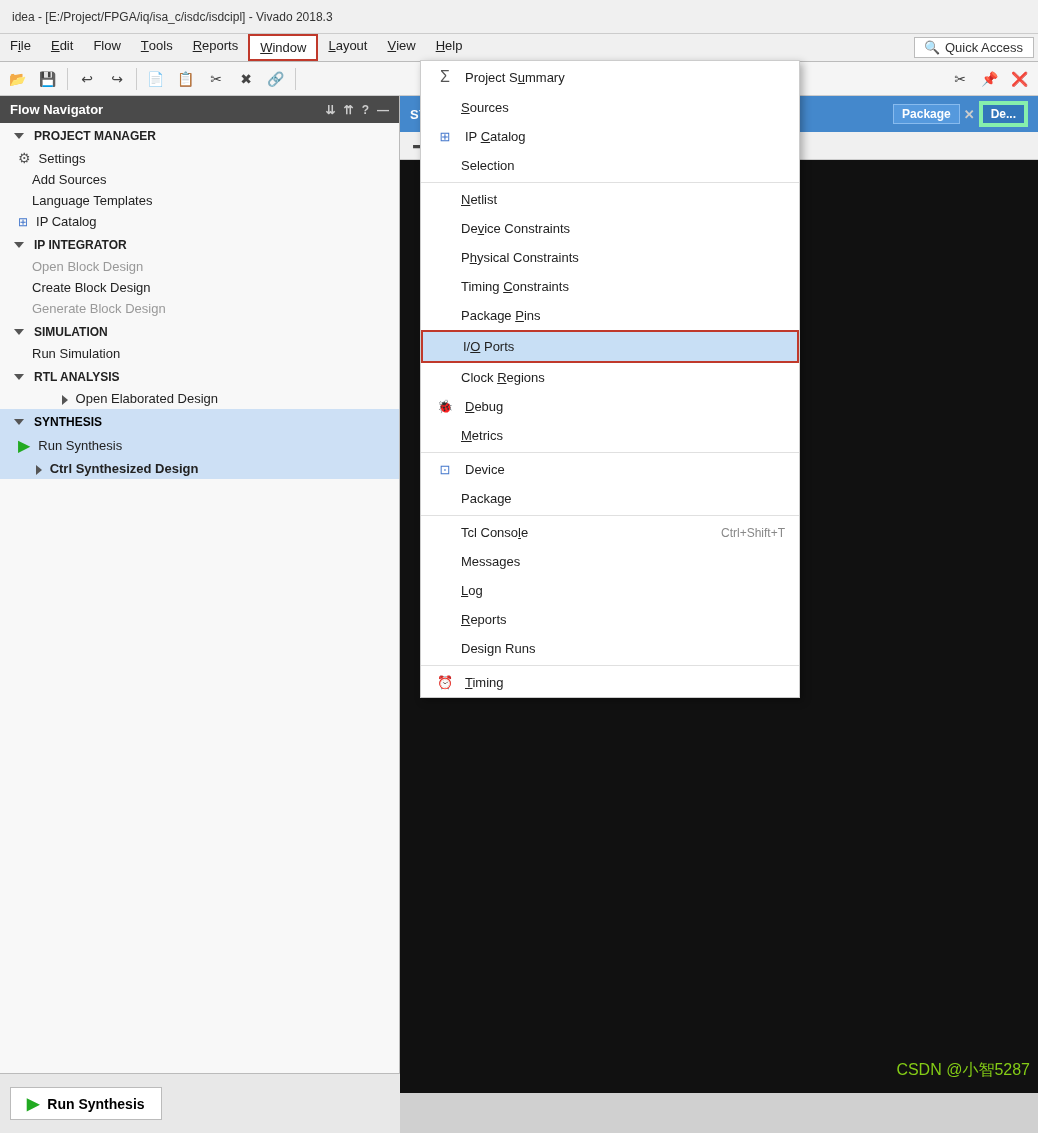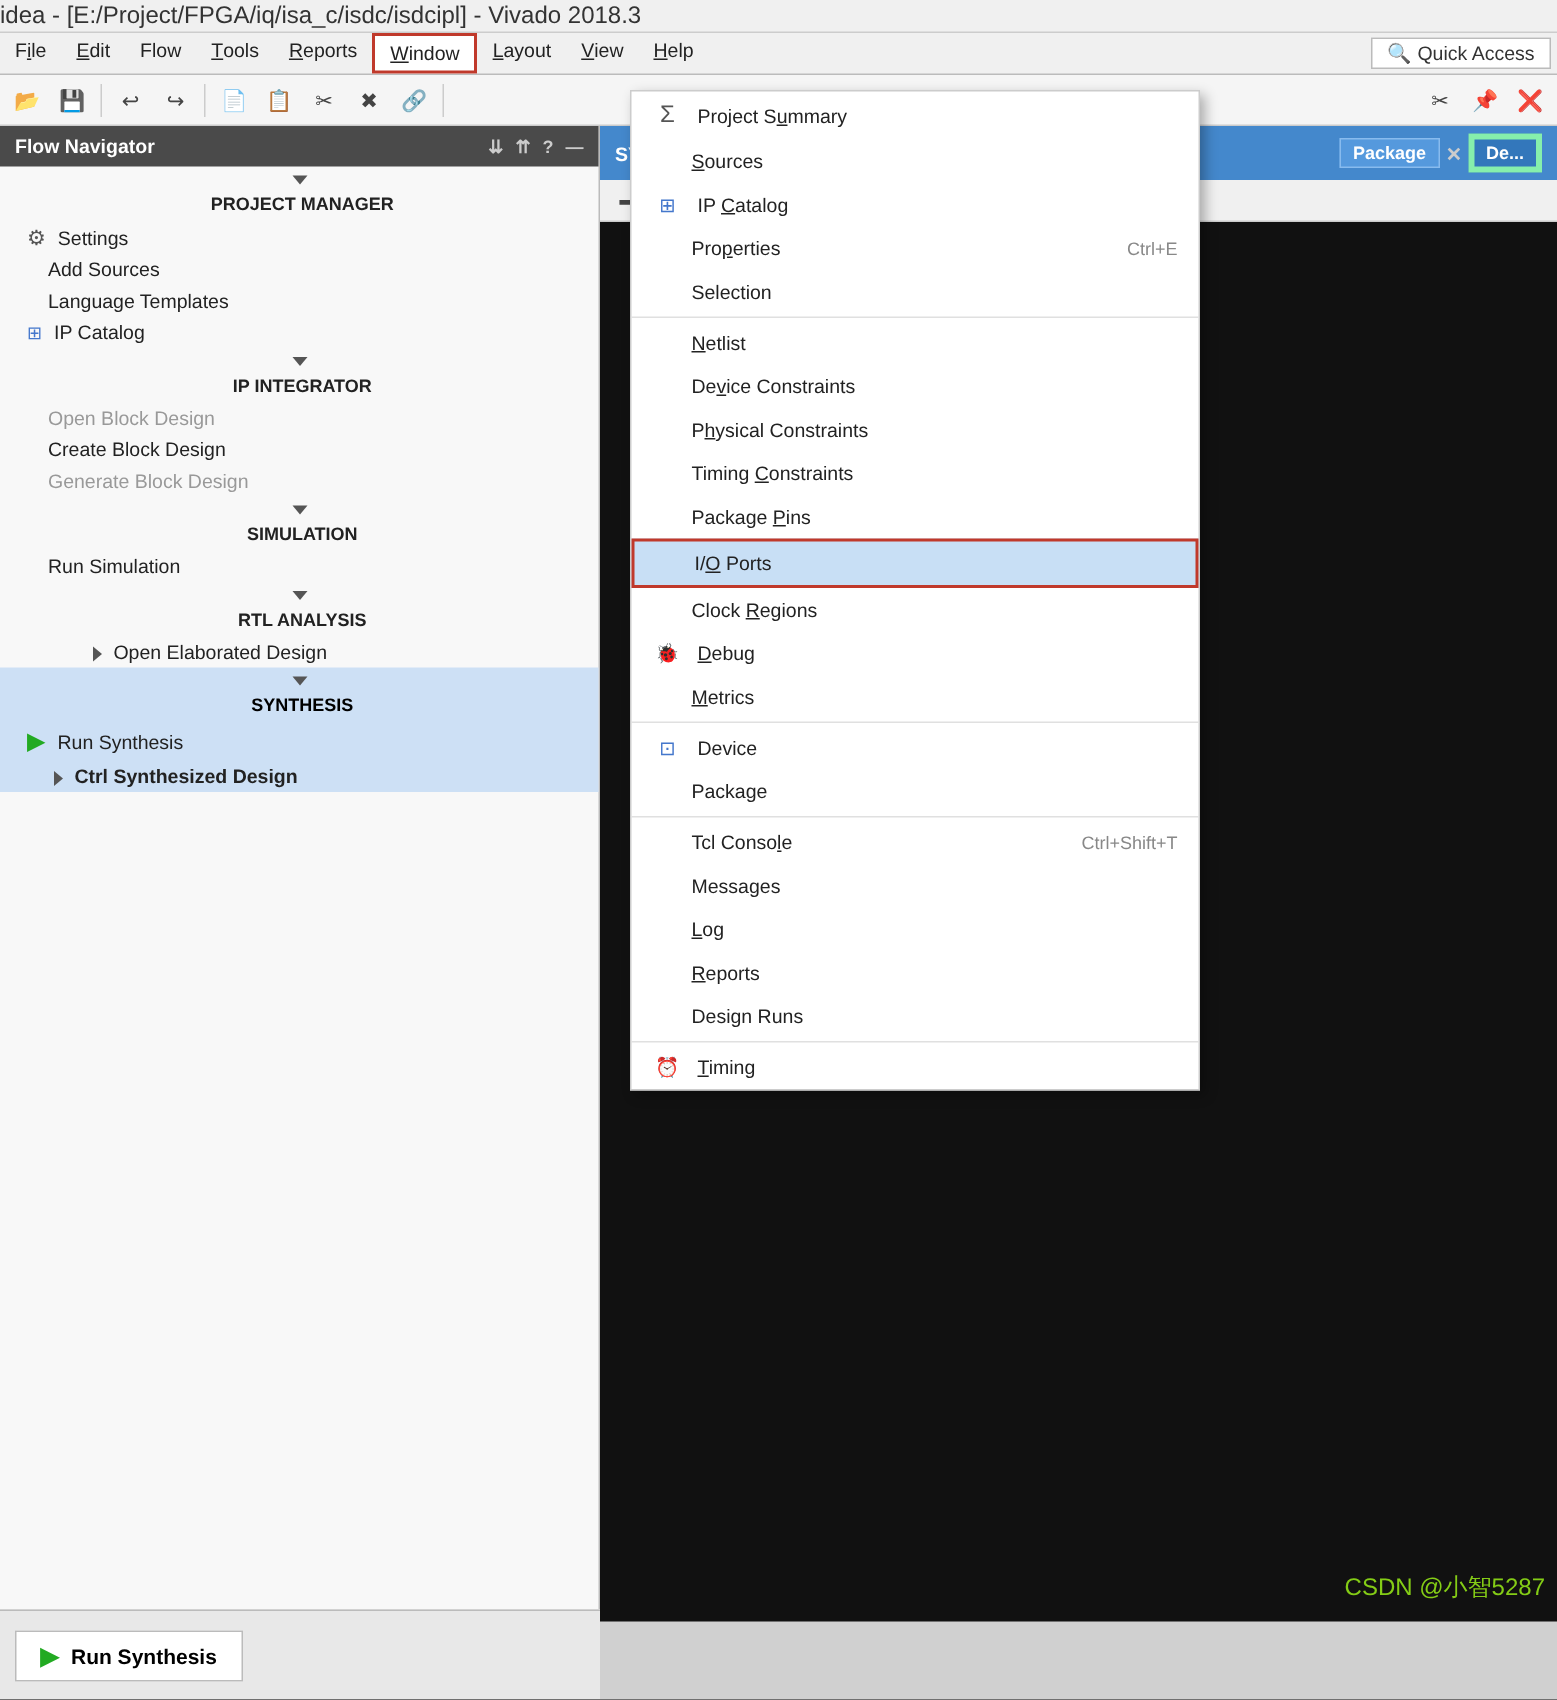--- a/index.html
+++ b/index.html
@@ -9,25 +9,25 @@
       background: #d0d0d0;
       width: 1038px;
       height: 1133px;
       overflow: hidden;
       position: relative;
     }
 
     
     .title-bar {
       background: #f0f0f0;
-      height: 22px;
-      display: flex;
-      align-items: center;
-      padding: 0 0;
-      font-size: 16px;
+      height: 34px;
+      display: flex;
+      align-items: center;
+      padding: 0 12px;
+      font-size: 12px;
       color: #333;
       border-bottom: 1px solid #ccc;
     }
 
     
     .menu-bar {
       background: #f0f0f0;
       height: 28px;
       display: flex;
       align-items: center;
@@ -124,21 +124,20 @@
       padding: 0;
     }
     .nav-section-title {
       font-weight: bold;
       font-size: 12px;
       color: #222;
       padding: 6px 10px 4px 14px;
       display: flex;
       align-items: center;
       gap: 6px;
-      flex-direction: column;
     }
     .nav-item {
       padding: 3px 10px 3px 32px;
       color: #222;
       cursor: pointer;
       font-size: 13px;
     }
     .nav-item.disabled { color: #999; cursor: default; }
     .nav-item-with-icon {
       display: flex;
@@ -425,26 +424,20 @@
     </div>
   </div>
 
   <div class="dropdown-item with-icon">
     <div class="dropdown-item-left">
       <span class="item-icon pin-icon">⊞</span>
       <span>IP <span class="ul">C</span>atalog</span>
     </div>
   </div>
 
-  <div class="dropdown-item">
-    <div class="dropdown-item-left">
-      <span>Pro<span class="ul">p</span>erties</span>
-    </div>
-    <span class="shortcut">Ctrl+E</span>
-  </div>
 
   <div class="dropdown-item">
     <div class="dropdown-item-left">
       <span>Selection</span>
     </div>
   </div>
 
   <div class="dropdown-separator"></div>
 
   <div class="dropdown-item">

